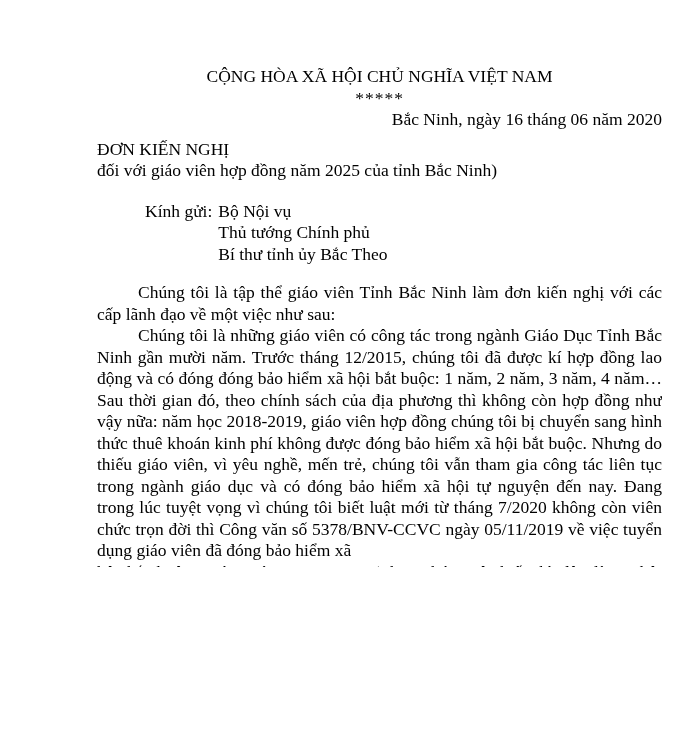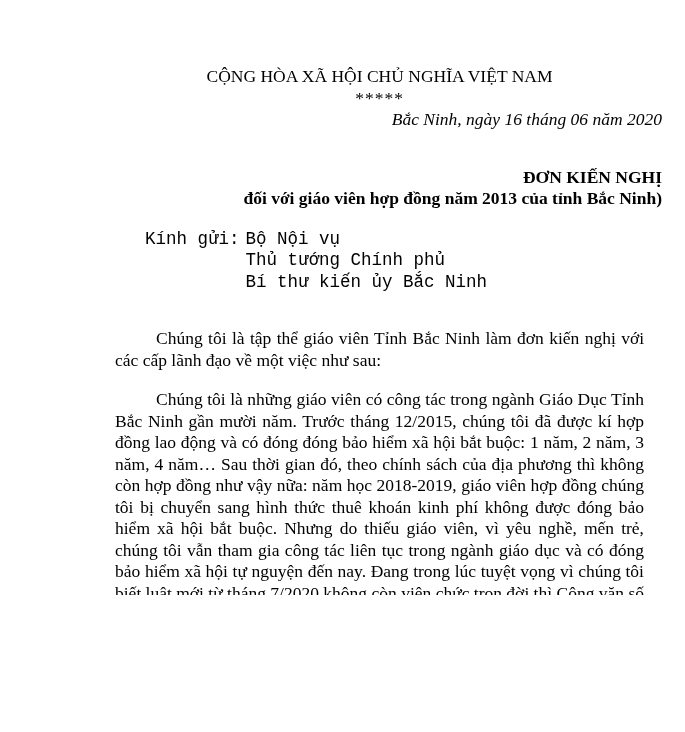--- a/index.html
+++ b/index.html
@@ -27,51 +27,49 @@
   .nat-header .line {
     white-space: nowrap;
   }
   .stars {
     text-align: center;
     letter-spacing: 1px;
   }
   .date-line {
     text-align: right;
     white-space: nowrap;
-    font-style: italic;
   }
   .title-block {
-    margin-top: 36px;
-    text-align: right;
-    font-weight: bold;
+    margin-top: 8px;
+    text-align: left;
+    font-weight: normal;
   }
   .title-block .line {
     white-space: nowrap;
   }
   .recipients {
     margin-top: 19px;
     padding-left: 48px;
     display: flex;
     align-items: flex-start;
-    font-family: Liberation Mono, monospace;
   }
   .recipients .label {
     white-space: nowrap;
     margin-right: 6px;
   }
   .recipients .names > div {
     white-space: nowrap;
   }
   .body-text {
     margin-top: 17px;
     height: 285px;        
     overflow: hidden;
   }
   .body-text p {
-    margin: 18px;
+    margin: 0;
     text-align: justify;
     text-indent: 41px;
   }
   .clipped-line {
     text-align: justify;
     text-align-last: justify; 
     white-space: nowrap;
     overflow: hidden;
   }
 </style>
@@ -83,29 +81,29 @@
 
     <div class="nat-header">
       <div class="line">CỘNG HÒA XÃ HỘI CHỦ NGHĨA VIỆT NAM</div>
       <div class="stars">*****</div>
     </div>
 
     <div class="date-line">Bắc Ninh, ngày 16 tháng 06 năm 2020</div>
 
     <div class="title-block">
       <div class="line">ĐƠN KIẾN NGHỊ</div>
-      <div class="line">đối với giáo viên hợp đồng năm 2013 của tỉnh Bắc Ninh)</div>
+      <div class="line">đối với giáo viên hợp đồng năm 2025 của tỉnh Bắc Ninh)</div>
     </div>
 
     <div class="recipients">
       <span class="label">Kính gửi:</span>
       <div class="names">
         <div>Bộ Nội vụ</div>
         <div>Thủ tướng Chính phủ</div>
-        <div>Bí thư kiến ủy Bắc Ninh</div>
+        <div>Bí thư tỉnh ủy Bắc Theo</div>
       </div>
     </div>
 
     <div class="body-text">
       <p>Chúng tôi là tập thể giáo viên Tỉnh Bắc Ninh làm đơn kiến nghị với các cấp lãnh đạo về một việc như sau:</p>
       <p>Chúng tôi là những giáo viên có công tác trong ngành Giáo Dục Tỉnh Bắc Ninh gần mười năm. Trước tháng 12/2015, chúng tôi đã được kí hợp đồng lao động và có đóng đóng bảo hiểm xã hội bắt buộc: 1 năm, 2 năm, 3 năm, 4 năm… Sau thời gian đó, theo chính sách của địa phương thì không còn hợp đồng như vậy nữa: năm học 2018-2019, giáo viên hợp đồng chúng tôi bị chuyển sang hình thức thuê khoán kinh phí không được đóng bảo hiểm xã hội bắt buộc. Nhưng do thiếu giáo viên, vì yêu nghề, mến trẻ, chúng tôi vẫn tham gia công tác liên tục trong ngành giáo dục và có đóng bảo hiểm xã hội tự nguyện đến nay. Đang trong lúc tuyệt vọng vì chúng tôi biết luật mới từ tháng 7/2020 không còn viên chức trọn đời thì Công văn số 5378/BNV-CCVC ngày 05/11/2019 về việc tuyển dụng giáo viên đã đóng bảo hiểm xã</p>
       <div class="clipped-line">hội bắt buộc trước ngày 31/12/2015 (Theo chúng tôi biết thì đây là cơ hội</div>
     </div>
 
   </div>

